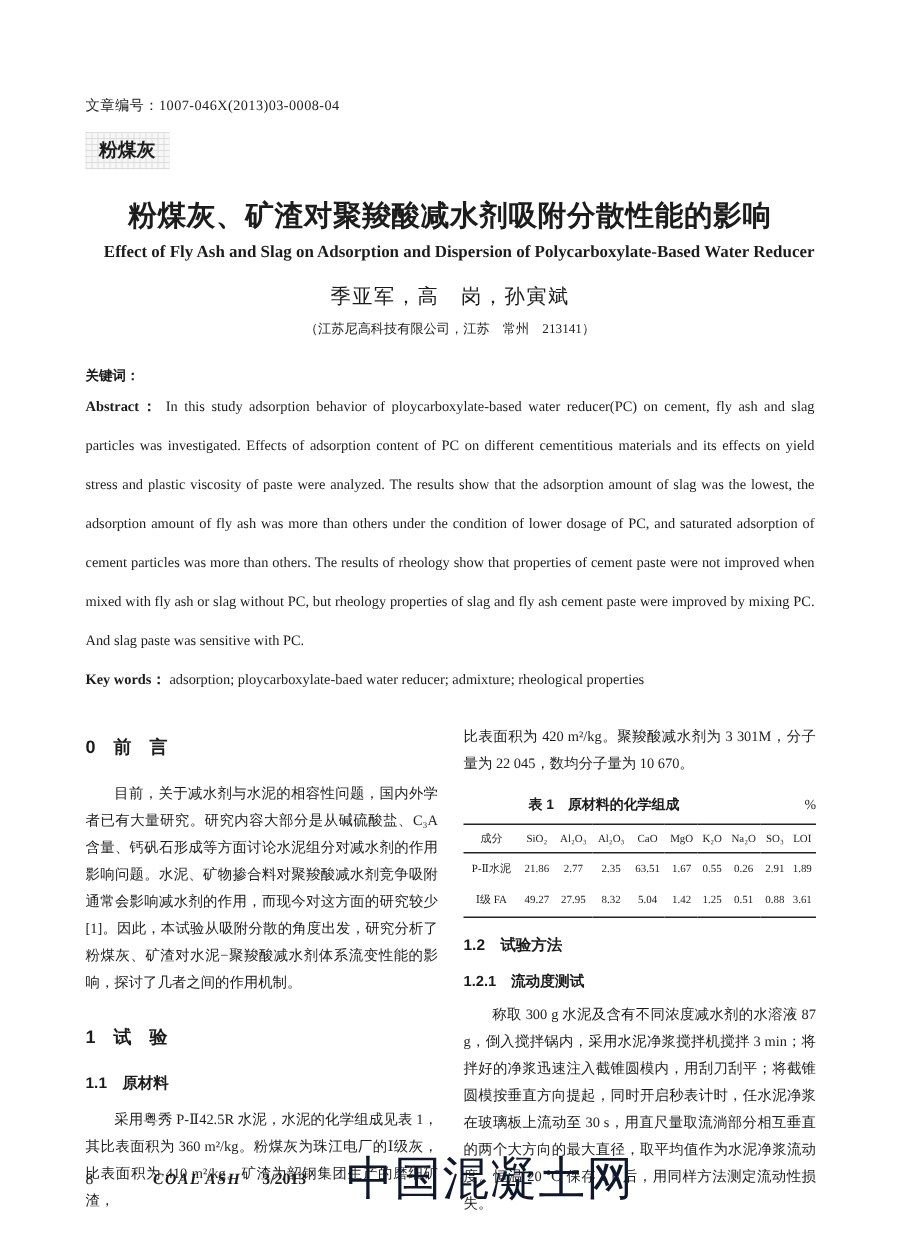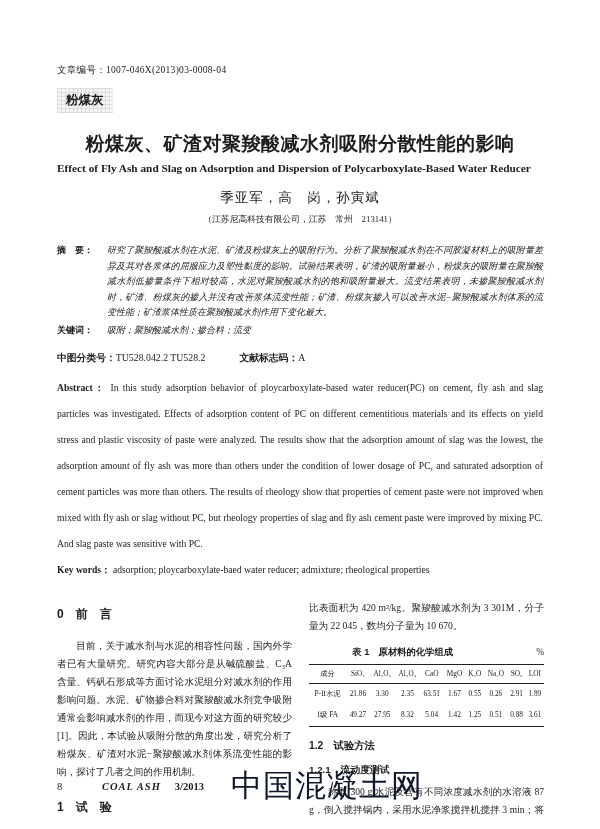--- a/index.html
+++ b/index.html
@@ -23,21 +23,21 @@
     background-size:4px 4px;background-color:#f7f7f7;
     margin-bottom:16px;
   }
   .cn-title{
     text-align:center;
     font-family:"Liberation Sans","DejaVu Sans",sans-serif;
     font-weight:bold;font-size:19px;letter-spacing:.5px;
     margin:2px 0 5px 0;
   }
   .en-title{
-    text-align:left;font-weight:bold;font-size:11.3px;
+    text-align:right;font-weight:bold;font-size:11.3px;
     margin-bottom:15px;
   }
   .authors{text-align:center;font-size:13.5px;letter-spacing:1px;margin-bottom:7px;font-family:"Liberation Sans","DejaVu Sans",sans-serif;}
   .affiliation{text-align:center;font-size:8.8px;margin-bottom:17px;}
   .abs-row{display:flex;font-size:9px;line-height:15.6px;}
   .abs-label{flex:0 0 50px;font-weight:bold;font-family:"Liberation Sans","DejaVu Sans",sans-serif;white-space:nowrap;}
   .abs-text{flex:1;font-style:italic;text-align:justify;}
   .kw-row{margin-top:2px;}
   .clc-row{margin:13px 0 10px 0;font-size:9.8px;}
   .clc-row b{font-family:"Liberation Sans","DejaVu Sans",sans-serif;font-weight:bold;}
@@ -80,32 +80,24 @@
   <div class="article-no">文章编号：1007-046X(2013)03-0008-04</div>
 
   <div class="category-box">粉煤灰</div>
 
   <div class="cn-title">粉煤灰、矿渣对聚羧酸减水剂吸附分散性能的影响</div>
   <div class="en-title">Effect of Fly Ash and Slag on Adsorption and Dispersion of Polycarboxylate-Based Water Reducer</div>
 
   <div class="authors">季亚军，高　岗，孙寅斌</div>
   <div class="affiliation">（江苏尼高科技有限公司，江苏　常州　213141）</div>
 
-  <div class="abs-row">
-    <div class="abs-label">摘　要：</div>
-    <div class="abs-text">研究了聚羧酸减水剂在水泥、矿渣及粉煤灰上的吸附行为。分析了聚羧酸减水剂在不同胶凝材料上的吸附量差异及其对各浆体的屈服应力及塑性黏度的影响。试验结果表明，矿渣的吸附量最小，粉煤灰的吸附量在聚羧酸减水剂低掺量条件下相对较高，水泥对聚羧酸减水剂的饱和吸附量最大。流变结果表明，未掺聚羧酸减水剂时，矿渣、粉煤灰的掺入并没有改善浆体流变性能；矿渣、粉煤灰掺入可以改善水泥−聚羧酸减水剂体系的流变性能；矿渣浆体性质在聚羧酸减水剂作用下变化最大。</div>
-  </div>
   <div class="abs-row kw-row">
     <div class="abs-label">关键词：</div>
-    <div class="abs-text">吸附；聚羧酸减水剂；掺合料；流变</div>
   </div>
 
-  <div class="clc-row">
-    <b>中图分类号：</b><span>TU528.042.2  TU528.2</span><span class="clc-sep"></span><b>文献标志码：</b><span>A</span>
-  </div>
 
   <div class="en-abs">
     <b>Abstract：</b>
     <span>In this study adsorption behavior of ploycarboxylate-based water reducer(PC) on cement, fly ash and slag particles was investigated. Effects of adsorption content of PC on different cementitious materials and its effects on yield stress and plastic viscosity of paste were analyzed. The results show that the adsorption amount of slag was the lowest, the adsorption amount of fly ash was more than others under the condition of lower dosage of PC, and saturated adsorption of cement particles was more than others. The results of rheology show that properties of cement paste were not improved when mixed with fly ash or slag without PC, but rheology properties of slag and fly ash cement paste were improved by mixing PC. And slag paste was sensitive with PC.</span><br>
     <b>Key words：</b>
     <span>adsorption; ploycarboxylate-baed water reducer; admixture; rheological properties</span>
   </div>
 
   <div class="columns">
 
@@ -137,21 +129,21 @@
             <th>K₂O</th>
             <th>Na₂O</th>
             <th>SO₃</th>
             <th>LOI</th>
           </tr>
         </thead>
         <tbody>
           <tr>
             <td>P-Ⅱ水泥</td>
             <td>21.86</td>
-            <td>3.30</td>
+            <td>2.77</td>
             <td>2.35</td>
             <td>63.51</td>
             <td>1.67</td>
             <td>0.55</td>
             <td>0.26</td>
             <td>2.91</td>
             <td>1.89</td>
           </tr>
           <tr>
             <td>Ⅰ级 FA</td>

